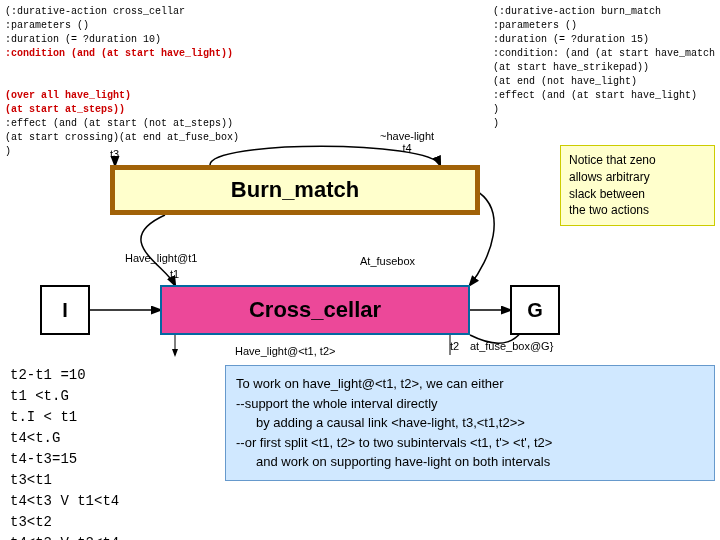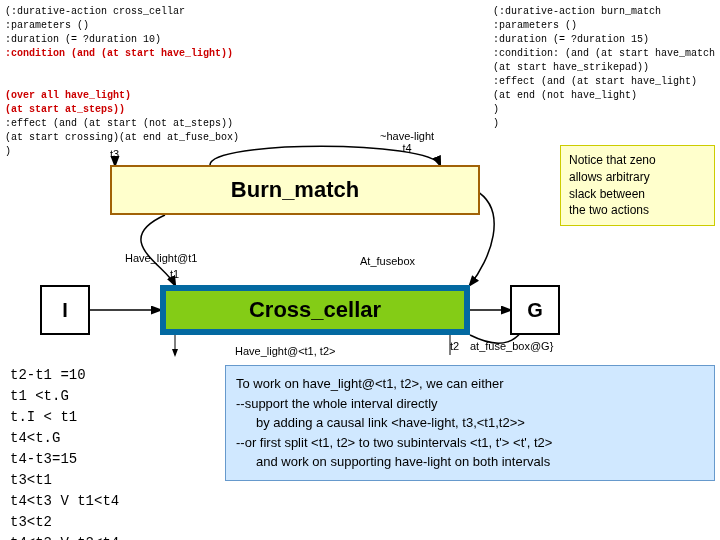--- a/index.html
+++ b/index.html
@@ -57,39 +57,39 @@
     }
 
     
     .burn-match-box {
       position: absolute;
       top: 35px;
       left: 100px;
       width: 370px;
       height: 50px;
       background: #ffffcc;
-      border: 2px solid #a16207;
+      border: 5px solid #a16207;
       display: flex;
       align-items: center;
       justify-content: center;
       font-size: 22px;
       font-family: Arial, sans-serif;
       font-weight: bold;
       color: #000;
     }
 
     
     .cross-cellar-box {
       position: absolute;
       top: 155px;
       left: 150px;
       width: 310px;
       height: 50px;
-      background: #84cc16;
-      border: 6px solid #0369a1;
+      background: #ec4899;
+      border: 2px solid #0369a1;
       display: flex;
       align-items: center;
       justify-content: center;
       font-size: 22px;
       font-family: Arial, sans-serif;
       font-weight: bold;
       color: #000;
     }
 
     
@@ -238,22 +238,22 @@
   <div>             (at start crossing)(at end at_fuse_box)</div>
   <div>)</div>
 </div>
 
 <div class="top-code-right">
   <div>(:durative-action burn_match</div>
   <div>:parameters ()</div>
   <div>:duration (= ?duration 15)</div>
   <div>:condition: (and (at start have_match</div>
   <div>              (at start have_strikepad))</div>
+  <div>             (at end (not have_light)</div>
   <div>:effect (and (at start have_light)</div>
-  <div>             (at end (not have_light)</div>
   <div>)</div>
   <div>)</div>
 </div>
 
 <div class="notice-box">
   <span>Notice that zeno</span><br>
   <span>allows arbitrary</span><br>
   <span>slack between</span><br>
   <span>the two actions</span>
 </div>

